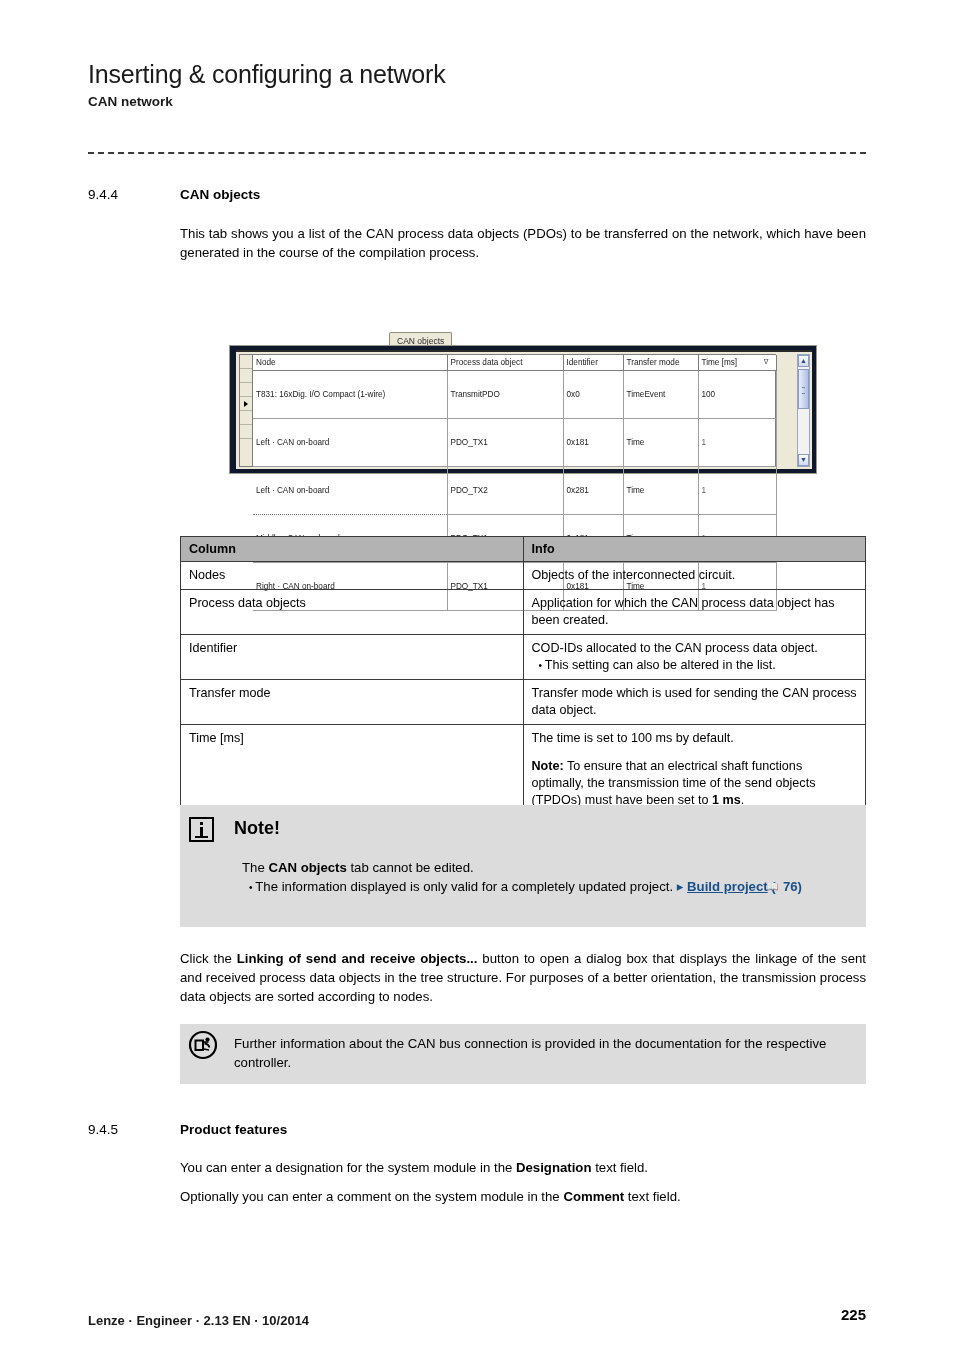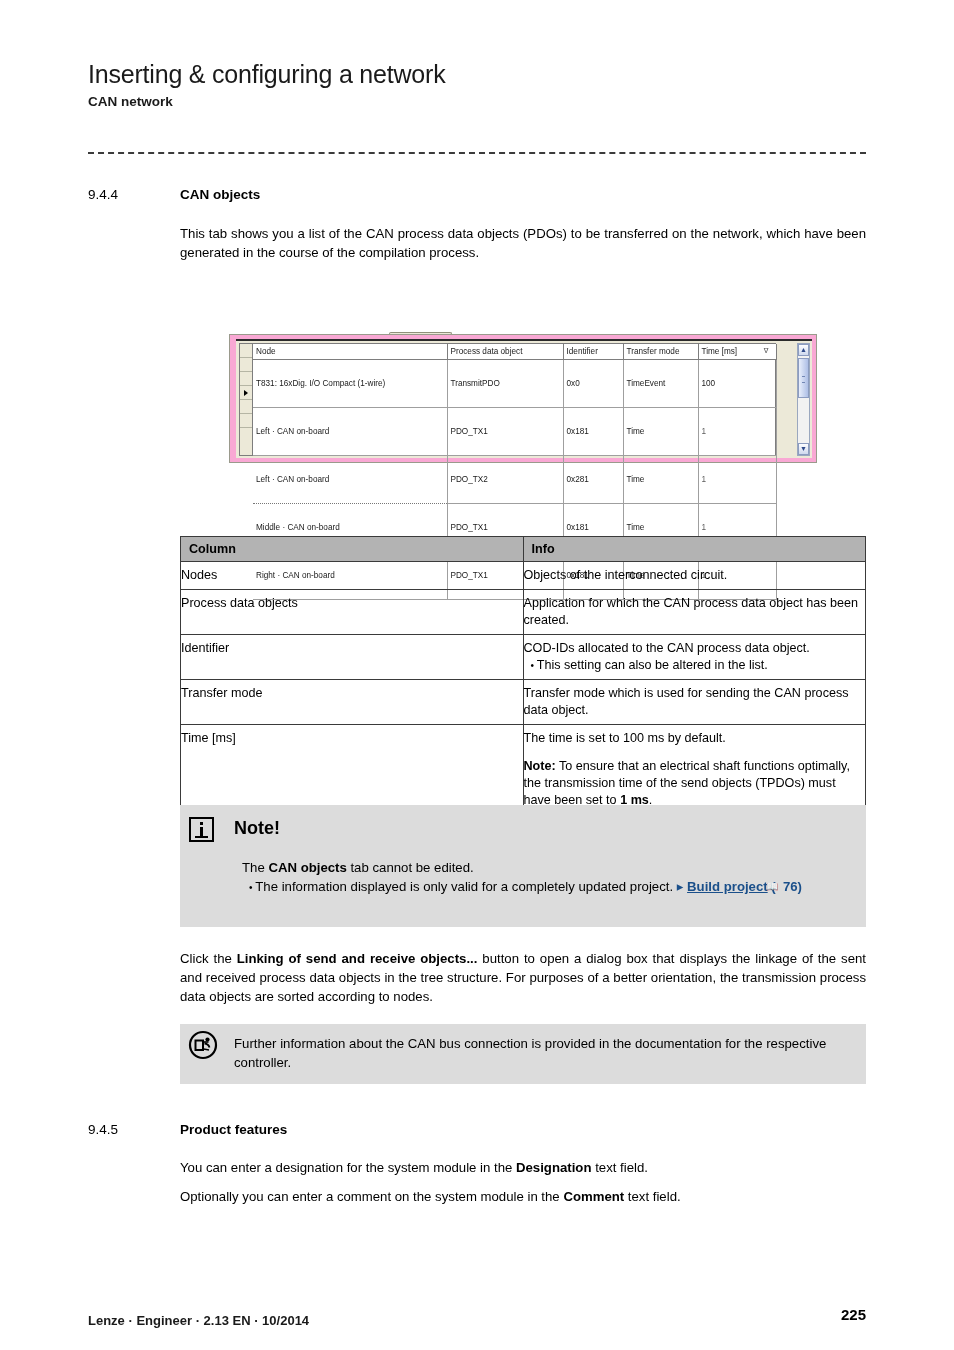--- a/index.html
+++ b/index.html
@@ -94,24 +94,24 @@
     border-bottom: none;
     font-size: 8.5px;
     line-height: 14px;
     color: #2b2b2b;
     border-radius: 2px 2px 0 0;
     white-space: nowrap;
   }
   .fig-window {
     position: absolute;
     left: 0;
-    top: 2px;
+    top: 13px;
     width: 588px;
     height: 129px;
-    background: #f9a8d4;
+    background: #0f172a;
     border: 1px solid #9a9a8c;
     box-sizing: border-box;
   }
   .fig-inner {
     position: absolute;
     left: 6px;
     top: 4px;
     right: 4px;
     bottom: 4px;
     background: #ece9d8;
@@ -242,21 +242,21 @@
   .doc-table th {
     background: #b3b3b3;
     text-align: left;
     font-weight: bold;
     padding: 5px 8px;
     border: 1px solid #3a3a3a;
     font-size: 12.6px;
   }
   .doc-table td {
     border: 1px solid #3a3a3a;
-    padding: 5px 0;
+    padding: 5px 8px;
     vertical-align: top;
     line-height: 17px;
   }
   .doc-table td.colname { width: 186px; }
   .bullet-line {
     display: block;
     padding-left: 16px;
     text-indent: -9px;
   }
   .bullet-line::before {

